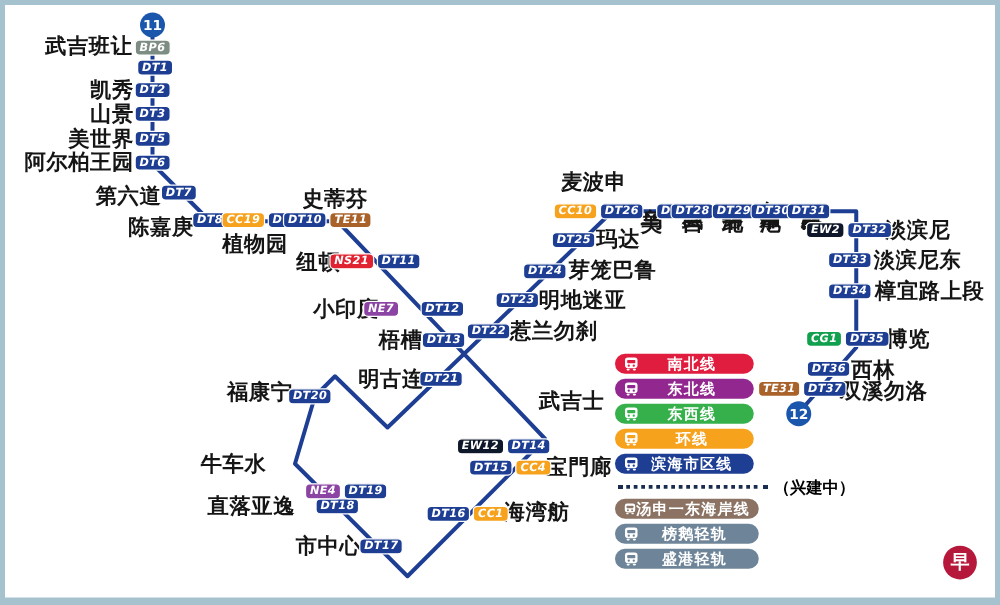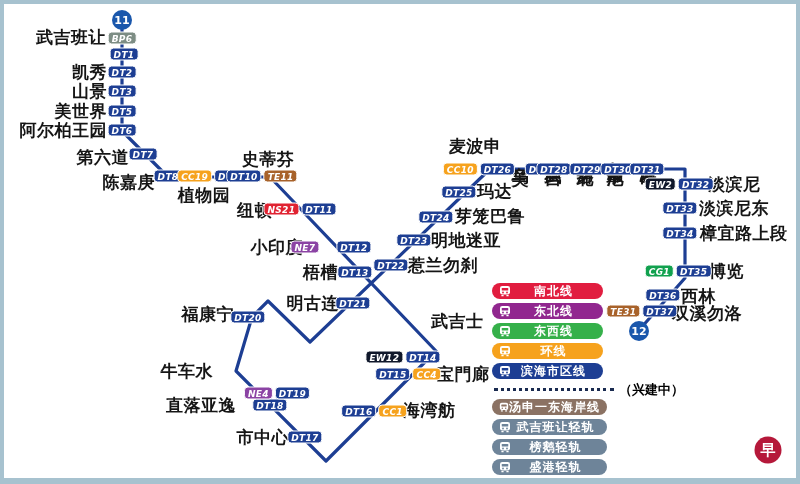--- a/index.html
+++ b/index.html
@@ -285,31 +285,20 @@
         </div>
         <div class="pill w2" style="background: rgb(110, 132, 153);">
           <svg width="12" height="12" viewBox="0 0 24 24">
             <rect x="2" y="2" width="20" height="17" rx="4.5" fill="#fff"></rect>
             <rect x="5.5" y="6" width="13" height="5" rx="1.2" fill="#6e8499"></rect>
             <circle cx="8" cy="15" r="1.8" fill="#6e8499"></circle>
             <circle cx="16" cy="15" r="1.8" fill="#6e8499"></circle>
             <rect x="4.5" y="20" width="5" height="2.6" rx="1.3" fill="#fff"></rect>
             <rect x="14.5" y="20" width="5" height="2.6" rx="1.3" fill="#fff"></rect>
           </svg>
-          <span class="txt">武吉班让轻轨</span>
-        </div>
-        <div class="pill w2" style="background: rgb(110, 132, 153);">
-          <svg width="12" height="12" viewBox="0 0 24 24">
-            <rect x="2" y="2" width="20" height="17" rx="4.5" fill="#fff"></rect>
-            <rect x="5.5" y="6" width="13" height="5" rx="1.2" fill="#6e8499"></rect>
-            <circle cx="8" cy="15" r="1.8" fill="#6e8499"></circle>
-            <circle cx="16" cy="15" r="1.8" fill="#6e8499"></circle>
-            <rect x="4.5" y="20" width="5" height="2.6" rx="1.3" fill="#fff"></rect>
-            <rect x="14.5" y="20" width="5" height="2.6" rx="1.3" fill="#fff"></rect>
-          </svg>
           <span class="txt">榜鹅轻轨</span>
         </div>
         <div class="pill w2" style="background: rgb(110, 132, 153);">
           <svg width="12" height="12" viewBox="0 0 24 24">
             <rect x="2" y="2" width="20" height="17" rx="4.5" fill="#fff"></rect>
             <rect x="5.5" y="6" width="13" height="5" rx="1.2" fill="#6e8499"></rect>
             <circle cx="8" cy="15" r="1.8" fill="#6e8499"></circle>
             <circle cx="16" cy="15" r="1.8" fill="#6e8499"></circle>
             <rect x="4.5" y="20" width="5" height="2.6" rx="1.3" fill="#fff"></rect>
             <rect x="14.5" y="20" width="5" height="2.6" rx="1.3" fill="#fff"></rect>

